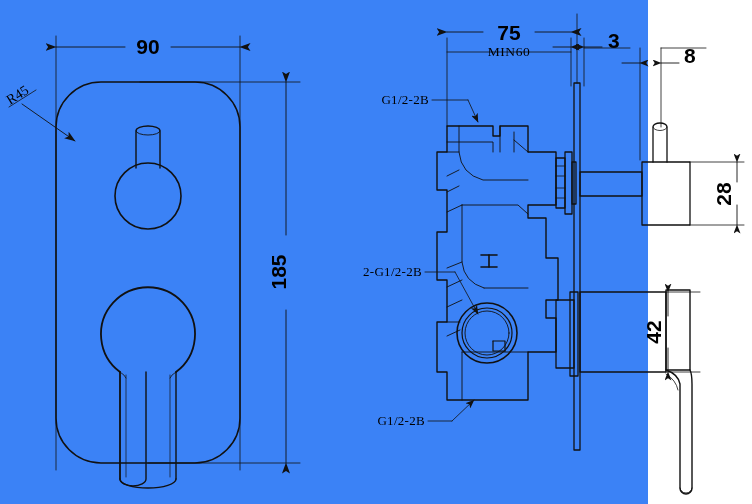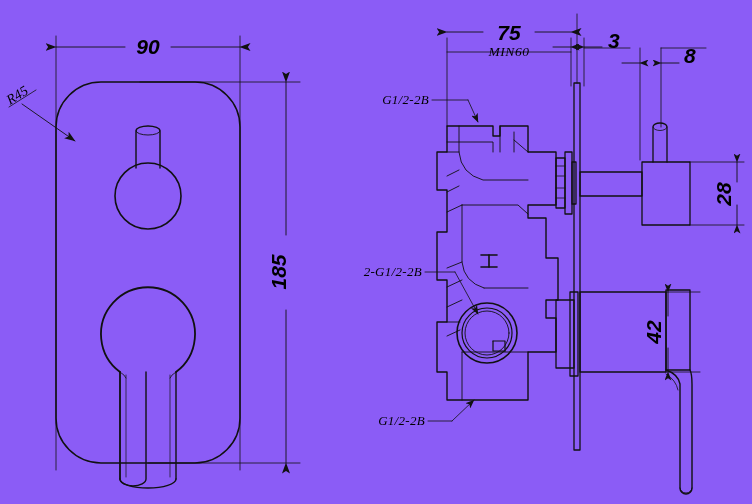--- a/index.html
+++ b/index.html
@@ -1,18 +1,18 @@
 <!DOCTYPE html>
 <html><head>
 <meta charset="utf-8">
 <style>
   html,body{margin:0;padding:0;background:#ffffff;}
   body{width:752px;height:504px;overflow:hidden;
        font-family:"Liberation Serif",serif;}
-  #sheet{position:relative;width:752px;height:504px;background:#8b5cf6;font-style:italic;}
+  #sheet{position:relative;width:648px;height:504px;background:#3b82f6;}
   svg{display:block;}
   .dimtxt{font-family:"Liberation Sans",sans-serif;font-weight:bold;font-size:21px;fill:#000;}
   .leadtxt{font-family:"Liberation Serif",serif;font-size:13px;fill:#000;letter-spacing:0.3px;}
   .mintxt{font-family:"Liberation Serif",serif;font-size:13.5px;fill:#000;letter-spacing:0.6px;}
   .r45txt{font-family:"Liberation Serif",serif;font-size:14px;fill:#000;}
 </style>
 </head>
 <body>
 
 <div id="sheet">

